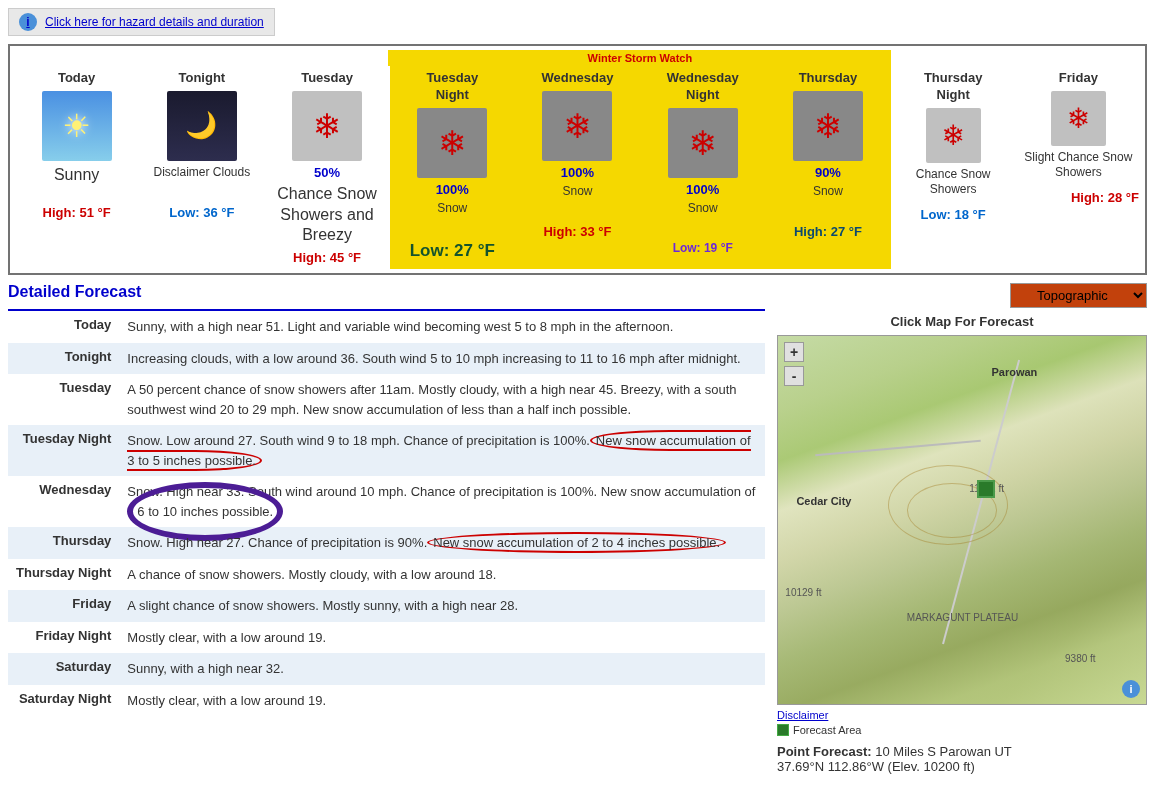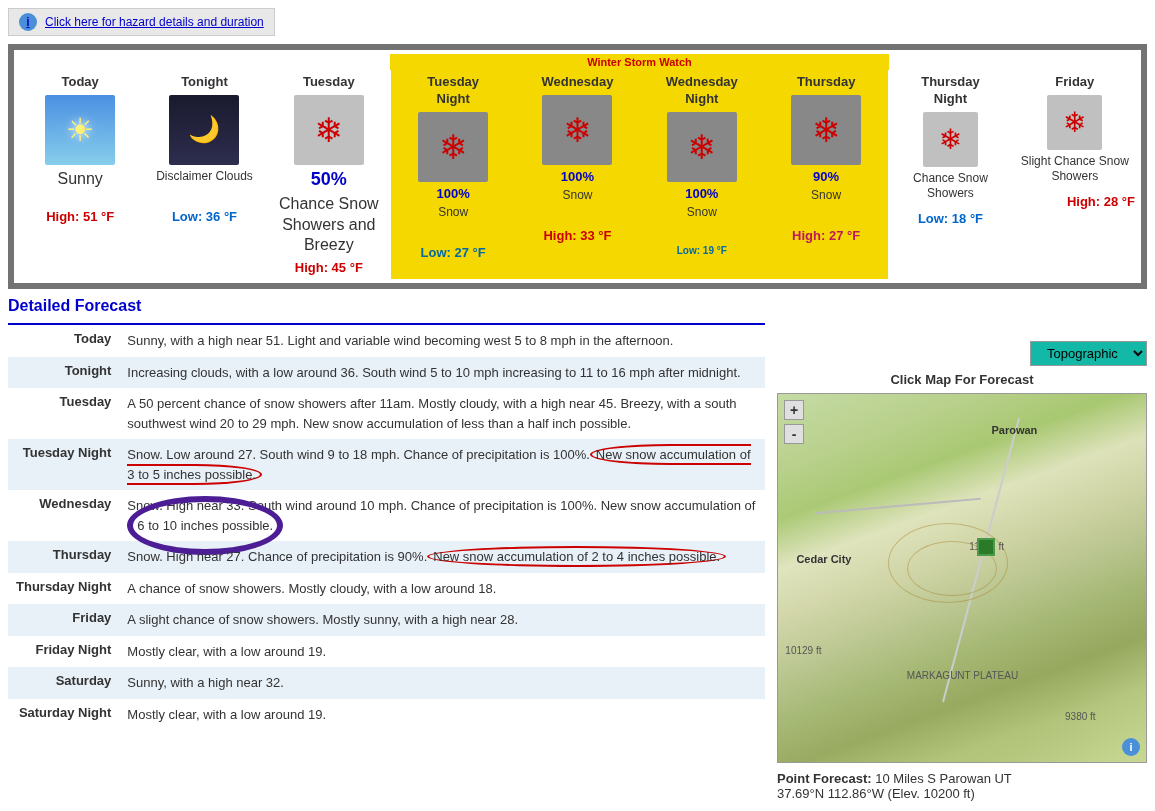--- a/index.html
+++ b/index.html
@@ -59,26 +59,25 @@
 
     
     .map-controls {
       display: flex;
       align-items: center;
       gap: 8px;
       margin-bottom: 6px;
       justify-content: flex-end;
     }
     .map-select {
-      padding: 3px 12px;
+      padding: 3px 22px;
       border: 1px solid #999;
-      background: #14b8a6;
+      background: #c2410c;
       font-size: 13px;
       cursor: pointer;
-      margin-top: 44px;
     }
     .map-click-label {
       text-align: center;
       font-weight: bold;
       font-size: 13px;
       margin-bottom: 6px;
     }
     .map-container {
       width: 100%;
       height: 370px;
@@ -134,21 +133,21 @@
 </head>
 <body>
 
 <div class="hazard-bar">
   <div class="info-icon">
     <span>i</span>
   </div>
   <span>Click here for hazard details and duration</span>
 </div>
 
-<div style="margin: 0 8px 8px 8px; border: 6px solid #737373; padding: 4px;">
+<div style="margin: 0 8px 8px 8px; border: 2px solid #737373; padding: 4px;">
     <div style="display: flex; margin-bottom: 0px;">
       <div style="flex: 1 1 0%;"></div>
       <div style="flex: 1 1 0%;"></div>
       <div style="flex: 1 1 0%;"></div>
       <div style="flex: 4 1 0%; background: rgb(245, 216, 0); color: rgb(204, 0, 0); font-weight: bold; font-size: 11px; text-align: center; padding: 2px;">Winter Storm Watch</div>
       <div style="flex: 1 1 0%;"></div>
       <div style="flex: 1 1 0%;"></div>
     </div>
 
   <div style="display:flex; position:relative; align-items:flex-start;">
@@ -168,59 +167,59 @@
             <span style="font-size:26px;">🌙</span>
           </div>
           <div style="font-size: 12px; line-height: 1.3; margin: 4px 2px; min-height: 36px;">Disclaimer Clouds</div>
           <div style="font-weight: bold; font-size: 13px; margin-top: 4px; color: rgb(0, 102, 204);">Low: 36 °F</div>
         </div>
         <div style="flex: 1 1 0%; text-align: center; padding: 4px 2px; min-width: 0px;">
           <div style="font-weight: bold; font-size: 13px; line-height: 1.3;">Tuesday</div>
           <div style="margin: 4px auto; position: relative; width: 70px; height: 70px; display: flex; align-items: center; justify-content: center; border-radius: 2px; background: rgb(192, 192, 192);">
             <span style="font-size:34px;color:#c00;">❄</span>
           </div>
-          <div style="color: rgb(0, 0, 204); font-weight: bold; font-size: 18px;">50%</div>
+          <div style="color: rgb(0, 0, 204); font-weight: bold; font-size: 13px;">50%</div>
           <div style="font-size: 16px; line-height: 1.3; margin: 4px 2px; min-height: 36px;">Chance Snow Showers and Breezy</div>
           <div style="font-weight: bold; font-size: 13px; margin-top: 4px; color: rgb(204, 0, 0);">High: 45 °F</div>
         </div>
         <div style="flex: 1 1 0%; text-align: center; padding: 4px 2px; min-width: 0px; background: rgb(245, 216, 0);">
           <div style="font-weight: bold; font-size: 13px; line-height: 1.3;">Tuesday<br>Night</div>
           <div style="margin: 4px auto; position: relative; width: 70px; height: 70px; display: flex; align-items: center; justify-content: center; border-radius: 2px; background: rgb(136, 136, 136);">
             <span style="font-size:34px;color:#c00;">❄</span>
           </div>
           <div style="color: rgb(0, 0, 204); font-weight: bold; font-size: 13px;">100%</div>
           <div style="font-size: 12px; line-height: 1.3; margin: 4px 2px; min-height: 36px;">Snow</div>
-          <div style="font-weight: bold; font-size: 13px; margin-top: 4px; color: #0369a1;">Low: 27 °F</div>
+          <div style="font-weight: bold; font-size: 17px; margin-top: 4px; color: #14532d;">Low: 27 °F</div>
         </div>
         <div style="flex: 1 1 0%; text-align: center; padding: 4px 2px; min-width: 0px; background: rgb(245, 216, 0);">
           <div style="font-weight: bold; font-size: 13px; line-height: 1.3;">Wednesday</div>
           <div style="margin: 4px auto; position: relative; width: 70px; height: 70px; display: flex; align-items: center; justify-content: center; border-radius: 2px; background: rgb(136, 136, 136);">
             <span style="font-size:34px;color:#c00;">❄</span>
           </div>
           <div style="color: rgb(0, 0, 204); font-weight: bold; font-size: 13px;">100%</div>
           <div style="font-size: 12px; line-height: 1.3; margin: 4px 2px; min-height: 36px;">Snow</div>
           <div style="font-weight: bold; font-size: 13px; margin-top: 4px; color: rgb(204, 0, 0);">High: 33 °F</div>
         </div>
         <div style="flex: 1 1 0%; text-align: center; padding: 4px 2px; min-width: 0px; background: rgb(245, 216, 0);">
           <div style="font-weight: bold; font-size: 13px; line-height: 1.3;">Wednesday<br>Night</div>
           <div style="margin: 4px auto; position: relative; width: 70px; height: 70px; display: flex; align-items: center; justify-content: center; border-radius: 2px; background: rgb(136, 136, 136);">
             <span style="font-size:34px;color:#c00;">❄</span>
           </div>
           <div style="color: rgb(0, 0, 204); font-weight: bold; font-size: 13px;">100%</div>
           <div style="font-size: 12px; line-height: 1.3; margin: 4px 2px; min-height: 36px;">Snow</div>
-          <div style="font-weight: bold; font-size: 10px; margin-top: 4px; color: #0369a1;">Low: 19 °F</div>
+          <div style="font-weight: bold; font-size: 12px; margin-top: 4px; color: #6d28d9;">Low: 19 °F</div>
         </div>
         <div style="flex: 1 1 0%; text-align: center; padding: 4px 2px; min-width: 0px; background: rgb(245, 216, 0);">
           <div style="font-weight: bold; font-size: 13px; line-height: 1.3;">Thursday</div>
           <div style="margin: 4px auto; position: relative; width: 70px; height: 70px; display: flex; align-items: center; justify-content: center; border-radius: 2px; background: rgb(136, 136, 136);">
             <span style="font-size:34px;color:#c00;">❄</span>
           </div>
           <div style="color: rgb(0, 0, 204); font-weight: bold; font-size: 13px;">90%</div>
           <div style="font-size: 12px; line-height: 1.3; margin: 4px 2px; min-height: 36px;">Snow</div>
-          <div style="font-weight: bold; font-size: 13px; margin-top: 4px; color: #be185d;">High: 27 °F</div>
+          <div style="font-weight: bold; font-size: 13px; margin-top: 4px; color: #0c4a6e;">High: 27 °F</div>
         </div>
         <div style="flex: 1 1 0%; text-align: center; padding: 4px 2px; min-width: 0px;">
           <div style="font-weight: bold; font-size: 13px; line-height: 1.3;">Thursday<br>Night</div>
           <div style="margin: 4px auto; position: relative; width: 55px; height: 55px; display: flex; align-items: center; justify-content: center; border-radius: 2px; background: rgb(192, 192, 192);">
             <span style="font-size:28px;color:#c00;">❄</span>
           </div>
           <div style="font-size: 12px; line-height: 1.3; margin: 4px 2px; min-height: 36px;">Chance Snow Showers</div>
           <div style="font-weight: bold; font-size: 13px; margin-top: 4px; color: rgb(0, 102, 204);">Low: 18 °F</div>
         </div>
         <div style="flex: 1 1 0%; text-align: center; padding: 4px 2px; min-width: 0px;">
@@ -315,19 +314,26 @@
         <div style="position:absolute;top:86%;left:78%;font-size:10px;color:#555;">9380 ft</div>
 
         <div style="position:absolute;top:39%;left:54%;width:18px;height:18px;background:#2a7a2a;border:2px solid #4a9a4a;"></div>
 
         <div class="map-btn" style="top:6px;">+</div>
         <div class="map-btn" style="top:30px;">-</div>
 
         <div class="map-info-btn">i</div>
       </div>
     </div>
+    <div class="map-footer">
+      <span class="map-disclaimer">Disclaimer</span>
+      <div class="map-forecast-area">
+        <div class="forecast-area-box"></div>
+        <span>Forecast Area</span>
+      </div>
+    </div>
     <div class="point-forecast-section">
       <span class="pf-label">Point Forecast:</span>
       <span>10 Miles S Parowan UT</span><br>
       <span>37.69°N 112.86°W (Elev. 10200 ft)</span>
     </div>
   </div>
 </div>
 
 </body></html>

